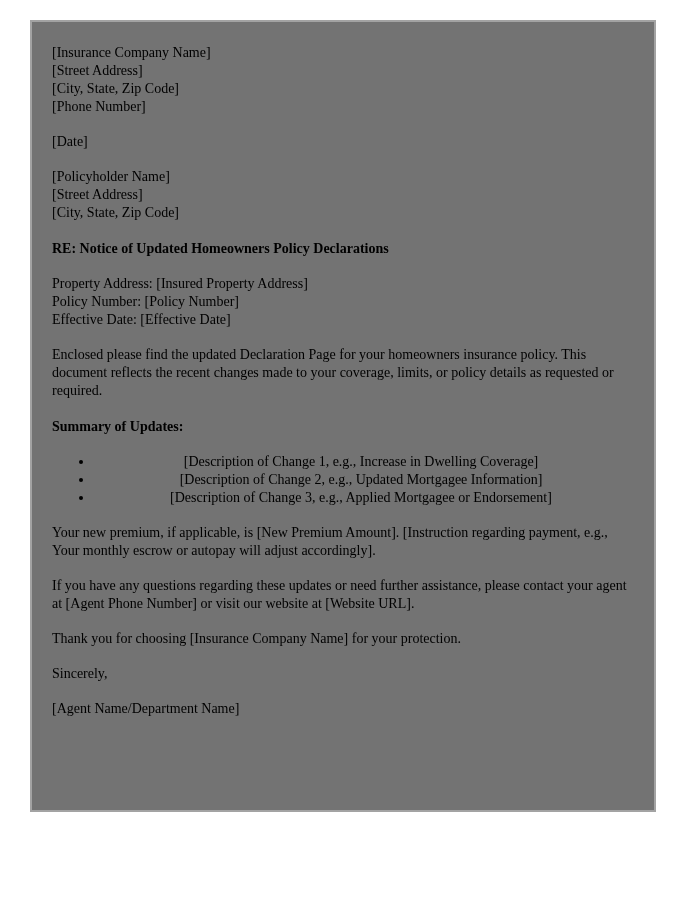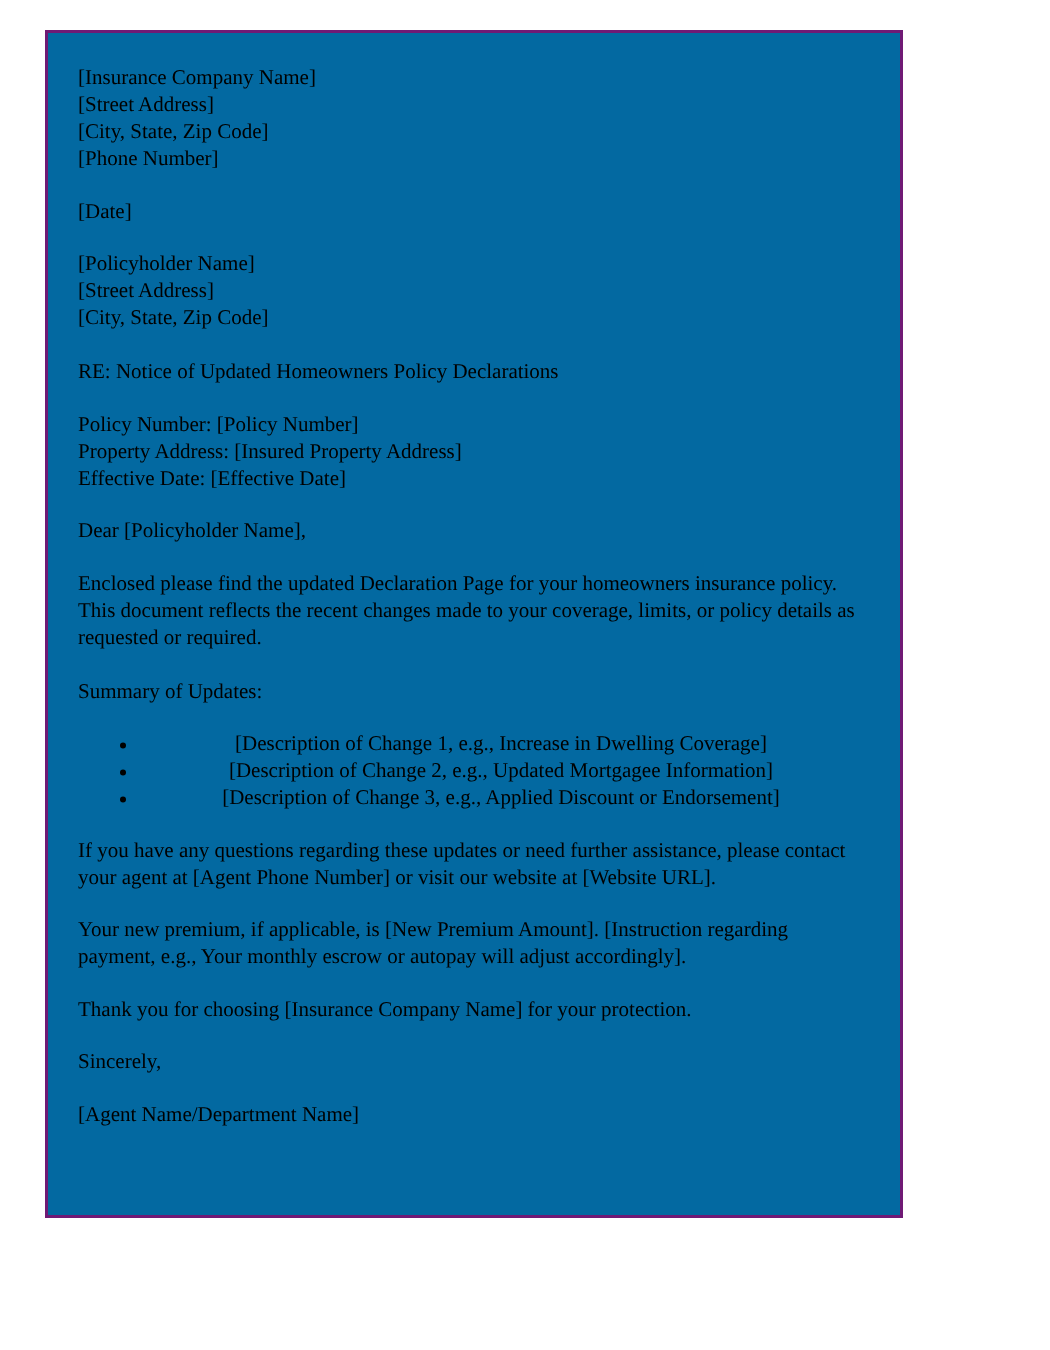--- a/index.html
+++ b/index.html
@@ -6,36 +6,36 @@
     margin: 0;
     padding: 0;
     background: #ffffff;
     width: 700px;
     height: 900px;
   }
   .page {
     position: absolute;
     left: 30px;
     top: 20px;
-    width: 572px;
+    width: 626px;
     height: 792px;
     box-sizing: border-box;
-    border: 2px solid #701a75;
-    background: #0369a1;
+    border: 2px solid #a3a3a3;
+    background: #737373;
     overflow: hidden;
     padding: 22px 26px 0 20px;
     font-family: "Liberation Serif", "DejaVu Serif", serif;
     font-size: 14px;
     line-height: 18px;
     color: #000000;
   }
   .block { margin: 17px 0; }
   .block:first-child { margin-top: 0; }
   .line { white-space: pre-wrap; }
-  .bold { font-weight: normal; margin-top: 18px; }
+  .bold { font-weight: bold; margin-top: 18px; }
   ul.bullets {
     margin: 17px 0;
     padding-left: 42px;
     list-style-type: disc;
   }
   ul.bullets li { margin: 0; padding: 0; text-align: center; }
   p.para { margin: 17px 0; }
 </style>
 </head>
 <body>
@@ -53,41 +53,40 @@
 
   <div class="block">
     <div class="line">[Policyholder Name]</div>
     <div class="line">[Street Address]</div>
     <div class="line">[City, State, Zip Code]</div>
   </div>
 
   <div class="block bold">RE: Notice of Updated Homeowners Policy Declarations</div>
 
   <div class="block">
+    <div class="line">Property Address: [Insured Property Address]</div>
     <div class="line">Policy Number: [Policy Number]</div>
-    <div class="line">Property Address: [Insured Property Address]</div>
     <div class="line">Effective Date: [Effective Date]</div>
   </div>
 
-  <div class="block">Dear [Policyholder Name],</div>
 
   <p class="para">Enclosed please find the updated Declaration Page for your homeowners insurance policy. This document reflects the recent changes made to your coverage, limits, or policy details as requested or required.</p>
 
   <div class="block bold">Summary of Updates:</div>
 
   <ul class="bullets">
     <li>[Description of Change 1, e.g., Increase in Dwelling Coverage]</li>
     <li>[Description of Change 2, e.g., Updated Mortgagee Information]</li>
-    <li>[Description of Change 3, e.g., Applied Discount or Endorsement]</li>
+    <li>[Description of Change 3, e.g., Applied Mortgagee or Endorsement]</li>
   </ul>
 
 
+  <p class="para">Your new premium, if applicable, is [New Premium Amount]. [Instruction regarding payment, e.g., Your monthly escrow or autopay will adjust accordingly].</p>
+
   <p class="para">If you have any questions regarding these updates or need further assistance, please contact your agent at [Agent Phone Number] or visit our website at [Website URL].</p>
-
-  <p class="para">Your new premium, if applicable, is [New Premium Amount]. [Instruction regarding payment, e.g., Your monthly escrow or autopay will adjust accordingly].</p>
 
   <p class="para">Thank you for choosing [Insurance Company Name] for your protection.</p>
 
   <div class="block">Sincerely,</div>
 
   <div class="block">[Agent Name/Department Name]</div>
 
 </div>
 
 </body></html>

